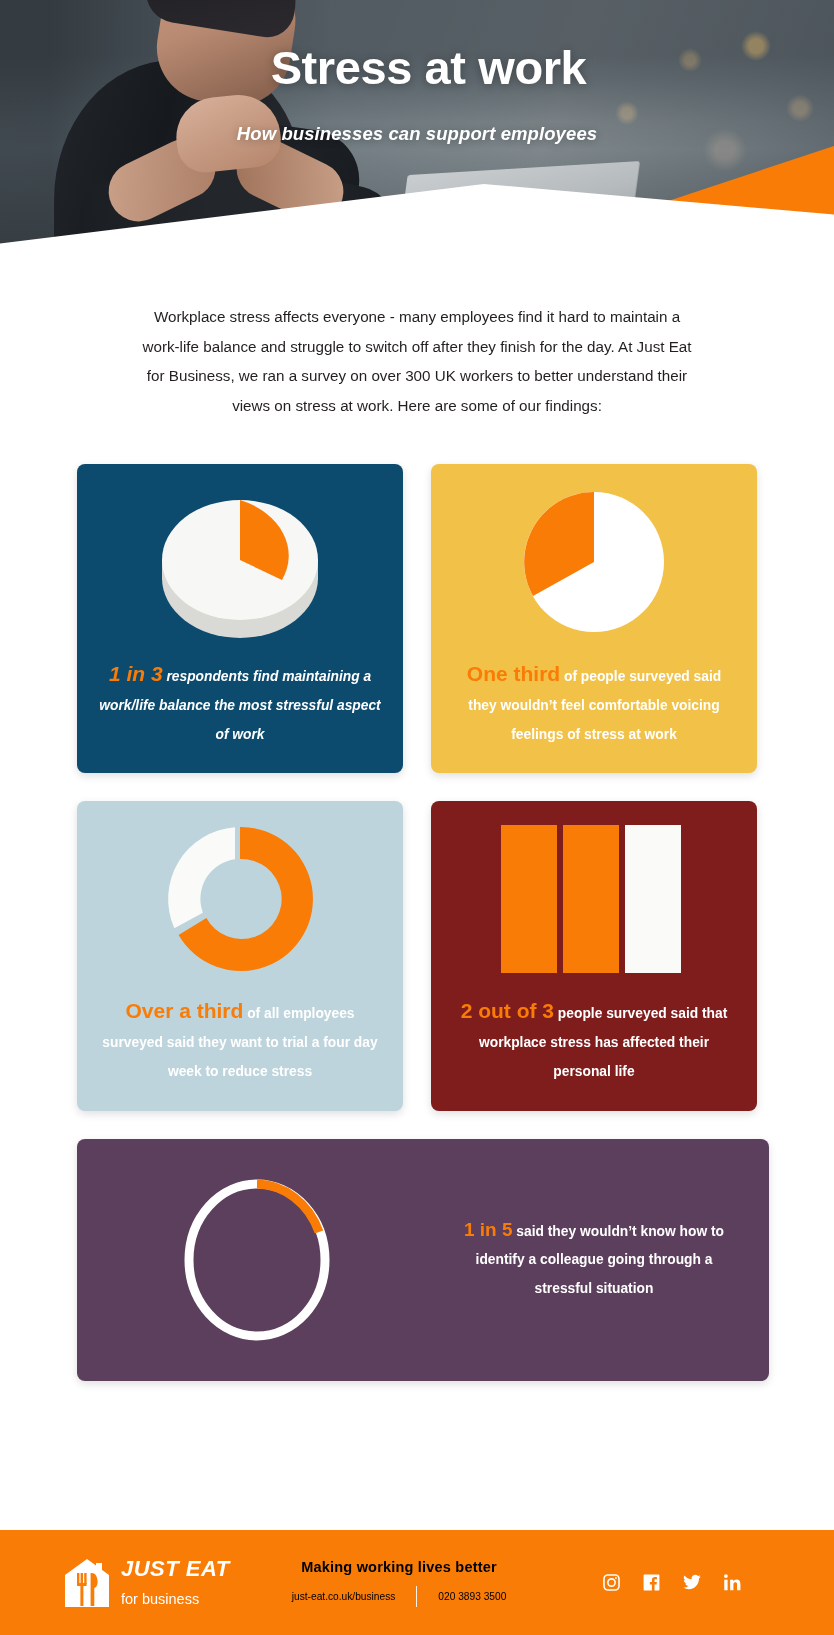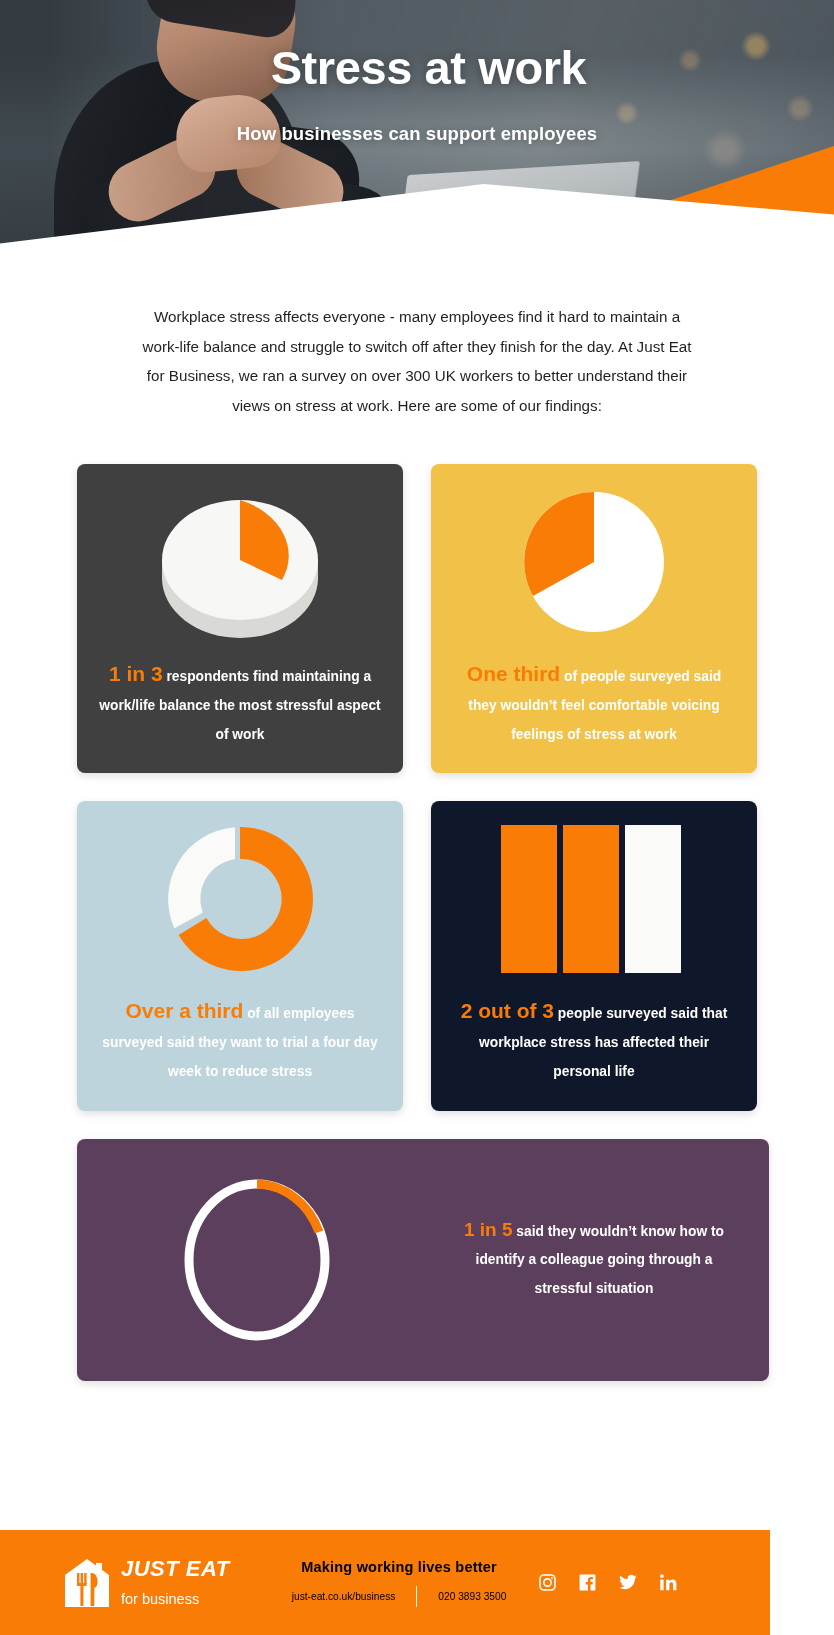--- a/index.html
+++ b/index.html
@@ -166,20 +166,21 @@
     text-shadow: 0 1px 10px rgba(0,0,0,.30);
     padding-left: 23px;
   }
   .hero-sub {
     margin-top: 28px;
     color: #ffffff;
     font-size: 18.5px;
     font-weight: bold;
     letter-spacing: 0.1px;
     text-shadow: 0 1px 8px rgba(0,0,0,.30);
+    font-style: italic;
   }
 
   
   .hero-wedge-orange {
     position: absolute;
     right: 0; top: 146px;
     width: 380px; height: 126px;
     background: #F97C07;
     clip-path: polygon(100% 0, 100% 100%, 0 100%);
     z-index: 4;
@@ -253,21 +254,21 @@
     color: #F97C07;
     font-weight: bold;
   }
   .stat.lg { font-size: 21px; }
   .stat.md { font-size: 19px; }
 
   
   .footer {
     position: absolute;
     left: 0; bottom: 0;
-    width: 770px;
+    width: 834px;
     height: 105px;
     background: #F97C07;
     display: flex;
     align-items: center;
   }
   .footer-logo {
     margin-left: 64px;
     display: flex;
     align-items: center;
     gap: 11px;
@@ -349,21 +350,21 @@
     <div class="hero-text">
       <div class="hero-title">Stress at work</div>
       <div class="hero-sub">How businesses can support employees</div>
     </div>
   </div>
 
   <p class="intro">Workplace stress affects everyone - many employees find it hard to maintain a work-life balance and struggle to switch off after they finish for the day. At Just Eat for Business, we ran a survey on over 300 UK workers to better understand their views on stress at work. Here are some of our findings:</p>
 
   <div class="grid">
 
-    <div class="card" id="card0" style="background: #404040;">
+    <div class="card" id="card0" style="background: #0c4a6e; font-style: italic;">
       <div class="card-figure">
         <svg width="190" height="176" viewBox="0 0 190 176">
 
           <ellipse cx="95" cy="104" rx="78" ry="60" fill="#d9d9d6"></ellipse>
           <path d="M95,104 L95,44 A78,60 0 0 1 170,86 L95,104 Z" fill="#d86a00"></path>
           <rect x="17" y="86" width="156" height="20" fill="#d9d9d6"></rect>
           <path d="M160,92 A78,60 0 0 1 137,126 L137,106 A78,60 0 0 0 160,72 Z" fill="#e06d00"></path>
 
           <ellipse cx="95" cy="86" rx="78" ry="60" fill="#F7F7F5"></ellipse>
           <path d="M95,86 L95,26 A78,60 0 0 1 137,106 Z" fill="#F97C07"></path>
@@ -392,21 +393,21 @@
 
           <path d="M85,13 A72,72 0 1 1 23.6,121 L51.4,103.9 A40,40 0 1 0 85,45 Z" fill="#F97C07"></path>
           <path d="M80,13.2 A72,72 0 0 0 19.3,114.2 L47.9,98.8 A40,40 0 0 1 80,45.2 Z" fill="#FAFAF8"></path>
         </svg>
       </div>
       <div class="card-text">
         <span class="stat lg">Over a third</span><span> of all employees surveyed said they want to trial a four day week to reduce stress</span>
       </div>
     </div>
 
-    <div class="card" id="card3" style="background: #0f172a;">
+    <div class="card" id="card3" style="background: #7f1d1d;">
       <div class="card-figure">
         <svg width="186" height="148" viewBox="0 0 186 148">
           <rect x="0" y="0" width="56" height="148" fill="#F97C07"></rect>
           <rect x="62" y="0" width="56" height="148" fill="#F97C07"></rect>
           <rect x="124" y="0" width="56" height="148" fill="#FAFAF8"></rect>
         </svg>
       </div>
       <div class="card-text">
         <span class="stat lg">2 out of 3</span><span> people surveyed said that workplace stress has affected their personal life</span>
       </div>

